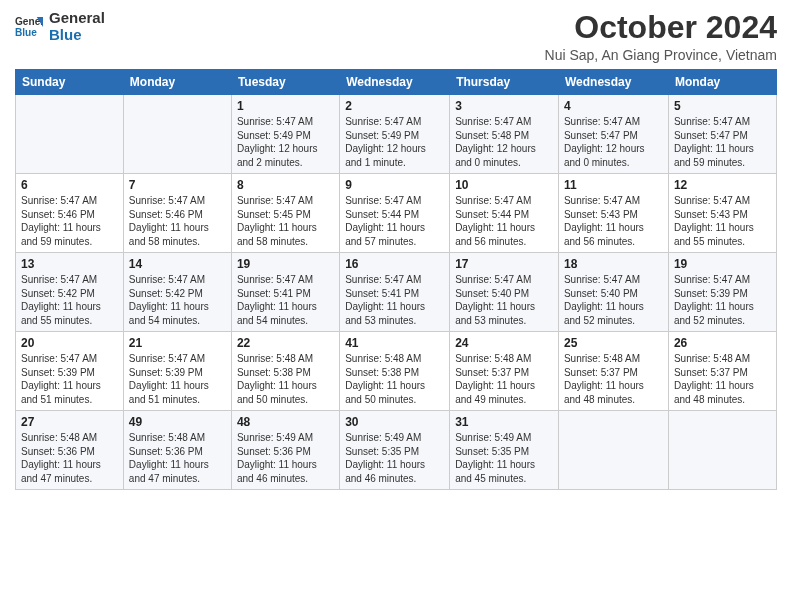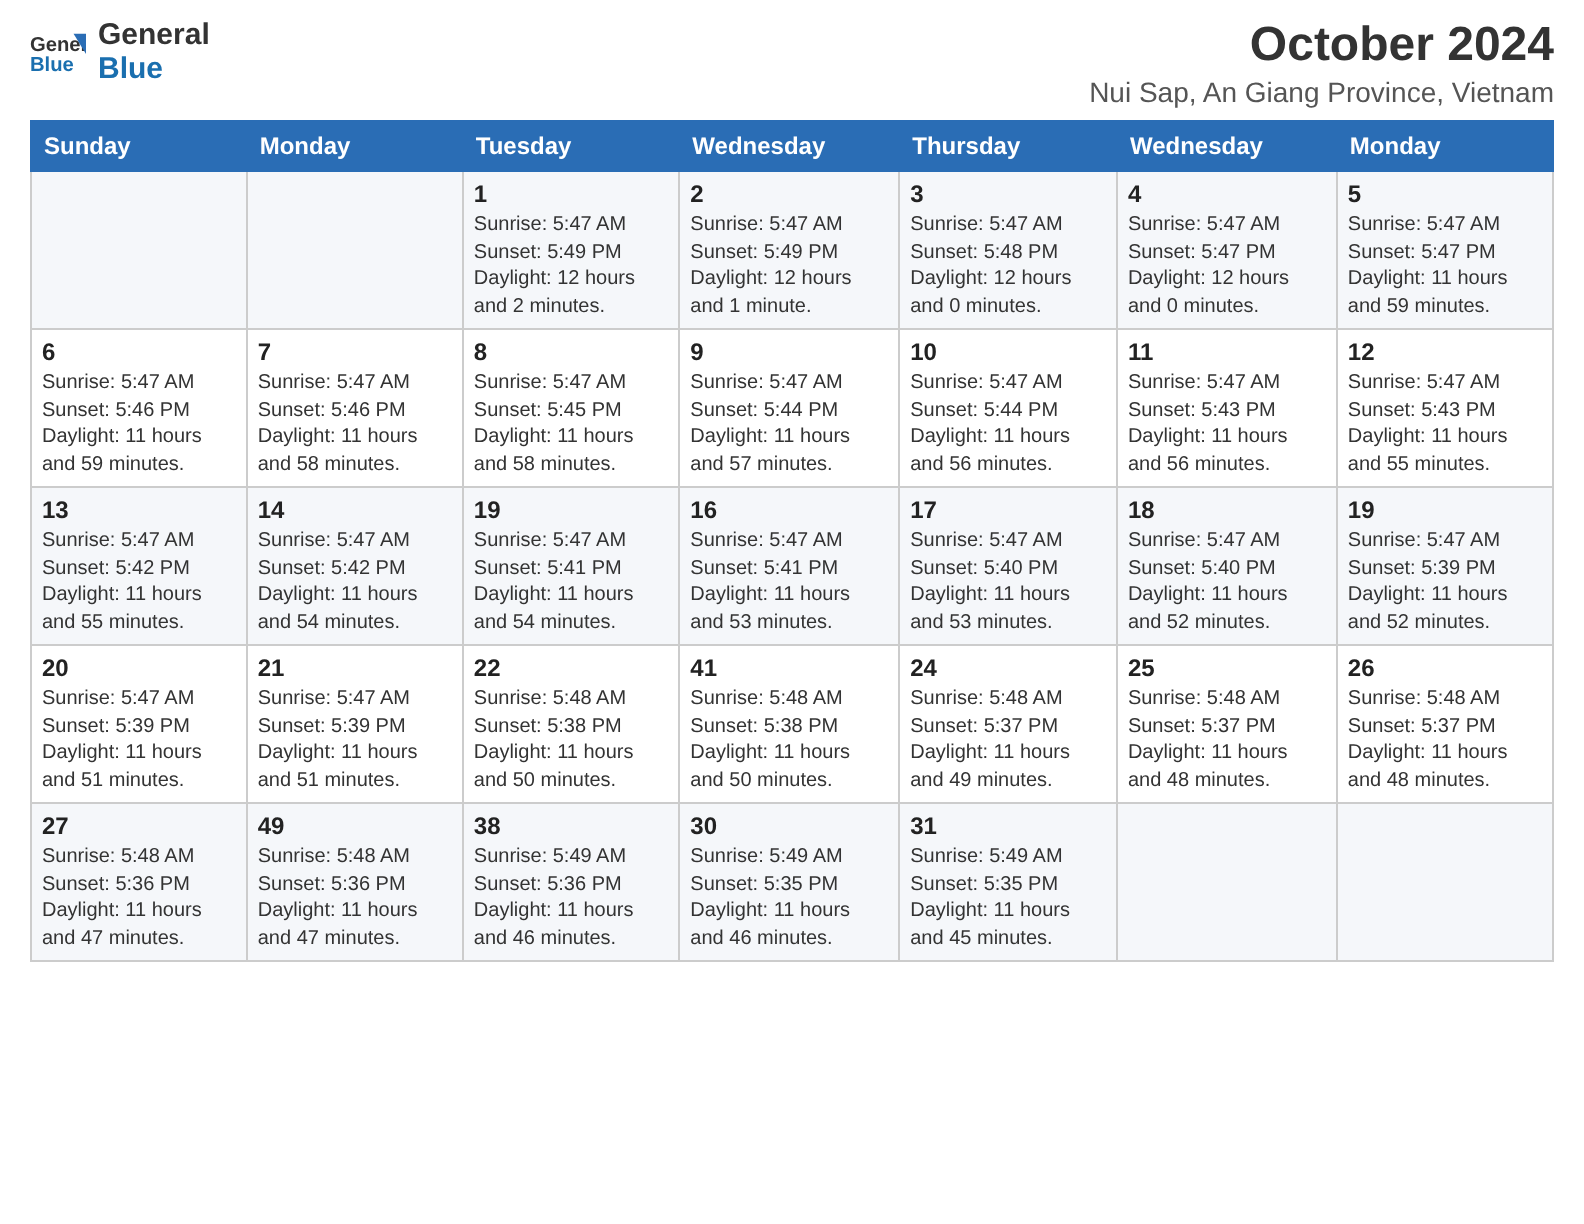--- a/index.html
+++ b/index.html
@@ -28,21 +28,21 @@
       gap: 4px;
     }
     .logo-icon {
       width: 28px;
       height: 28px;
     }
     .title-block {
       text-align: right;
     }
     .month-title {
-      font-size: 24px;
+      font-size: 32px;
       font-weight: bold;
       color: #333;
       line-height: 1.1;
     }
     .location {
       font-size: 14px;
       color: #555;
       margin-top: 2px;
     }
     .calendar {
@@ -297,21 +297,21 @@
 Sunset: 5:36 PM
 Daylight: 11 hours and 47 minutes.</div>
           </td>
           <td>
             <span class="day-num">49</span>
             <div class="day-info" style="white-space: pre-line;">Sunrise: 5:48 AM
 Sunset: 5:36 PM
 Daylight: 11 hours and 47 minutes.</div>
           </td>
           <td>
-            <span class="day-num">38</span>
+            <span class="day-num">48</span>
             <div class="day-info" style="white-space: pre-line;">Sunrise: 5:49 AM
 Sunset: 5:36 PM
 Daylight: 11 hours and 46 minutes.</div>
           </td>
           <td>
             <span class="day-num">30</span>
             <div class="day-info" style="white-space: pre-line;">Sunrise: 5:49 AM
 Sunset: 5:35 PM
 Daylight: 11 hours and 46 minutes.</div>
           </td>

